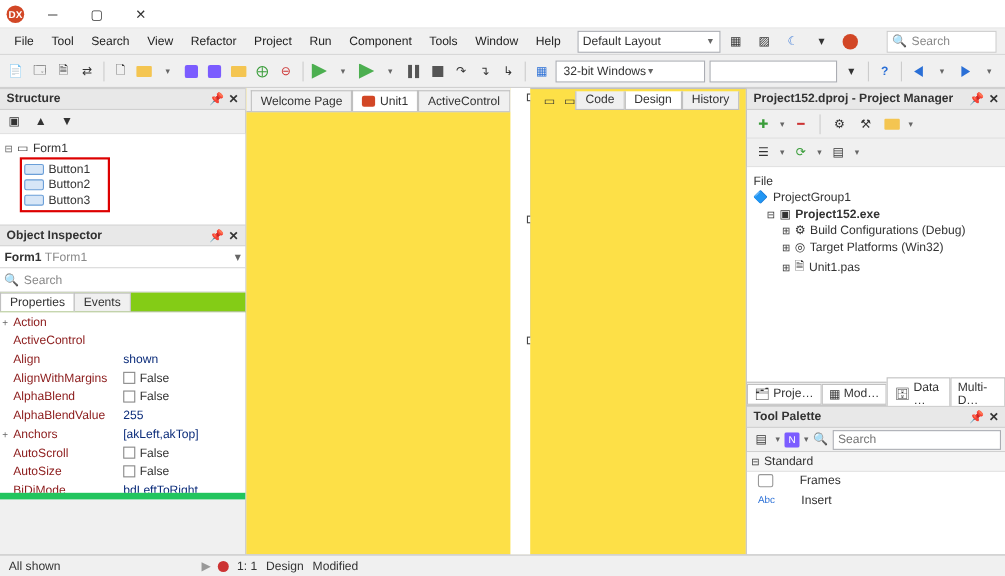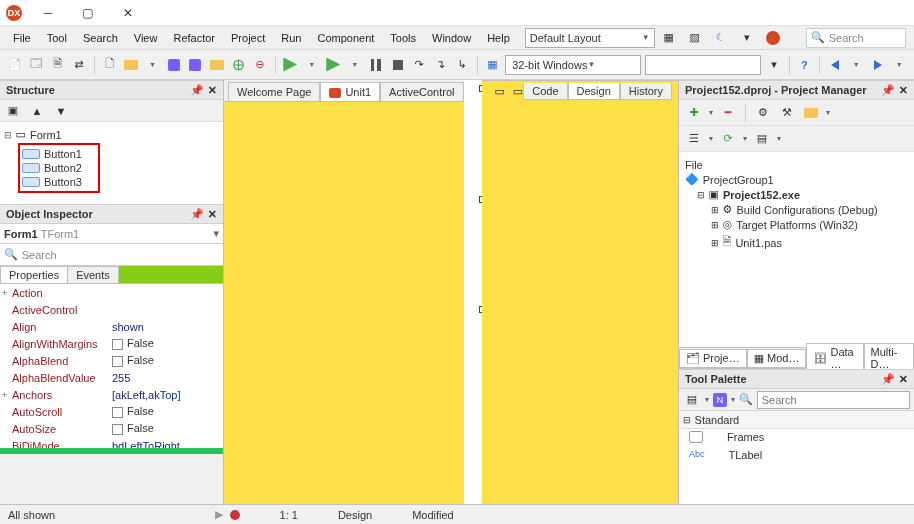--- a/index.html
+++ b/index.html
@@ -78,21 +78,21 @@
 .indent1{padding-left:12px}.indent2{padding-left:26px}
 .proj-tabs{height:22px;display:flex;align-items:center;border-top:1px solid #c0c0c0;border-bottom:1px solid #c0c0c0}
 .proj-tab{padding:2px 6px;border:1px solid #c0c0c0;display:flex;align-items:center;gap:3px;background:#fff}
 .tool-search{height:22px;display:flex;align-items:center;gap:4px;padding:0 4px;border-bottom:1px solid #d0d0d0}
 .tool-search input{flex:1;border:1px solid #abadb3;height:18px;padding:0 4px;font-size:11px}
 .pal-group{height:18px;background:#f5f5f5;border-bottom:1px solid #e0e0e0;display:flex;align-items:center;padding:0 4px;gap:4px}
 .pal-list{background:#fff;flex:1;overflow:hidden}
 .pal-item{display:flex;align-items:flex-start;gap:24px;padding:2px 10px;height:18px}
 .pi-icon{width:14px;height:12px;border:1px solid #999;border-radius:2px;display:inline-block}
 
-.status{height:20px;background:#f0f0f0;border-top:1px solid #c0c0c0;display:flex;align-items:center;padding:0 8px;gap:40px;color:#555}
+.status{height:20px;background:#f0f0f0;border-top:1px solid #c0c0c0;display:flex;align-items:center;padding:0 8px;gap:8px;color:#555}
 .rec{width:10px;height:10px;border-radius:50%;background:#c33;display:inline-block}
 
 .ic{width:14px;height:14px;display:inline-block}
 .ic.green{background:#4caf50;clip-path:polygon(0 0,100% 50%,0 100%)}
 .ic.pause{background:linear-gradient(to right,#555 0 35%,transparent 35% 65%,#555 65% 100%);width:10px;height:12px}
 .ic.stop{background:#555;width:10px;height:10px}
 .ic.disk{background:#7b5cff;width:12px;height:12px;border-radius:2px}
 .ic.folder{background:#f4c551;width:14px;height:10px;border-radius:1px}
 .ic.arrow-l{border-top:5px solid transparent;border-bottom:5px solid transparent;border-right:8px solid #2a6fd6;width:0;height:0}
 .ic.arrow-r{border-top:5px solid transparent;border-bottom:5px solid transparent;border-left:8px solid #2a6fd6;width:0;height:0}
@@ -437,21 +437,21 @@
         <span style="font-size:9px">⊟</span>
         <span>Standard</span>
       </div>
     <div class="pal-list" data-name="palette-list">
       <div class="pal-item" data-name="palette-item">
           <span class="pi-icon" data-name="frames-icon"></span>
           <span>Frames</span>
         </div>
       <div class="pal-item" data-name="palette-item">
           <span style="color:#2a6fd6;font-size:9px" data-name="label-icon">Abc</span>
-          <span>TLabel</span>
+          <span>Insert</span>
         </div>
       <div class="pal-item" data-name="palette-item"></div>
 
     </div>
   </div>
 </div>
 
 <div class="status" data-name="status-bar">
   <span data-name="status-left">All shown</span>
   <span style="margin-left:120px;display:flex;align-items:center;gap:6px">

